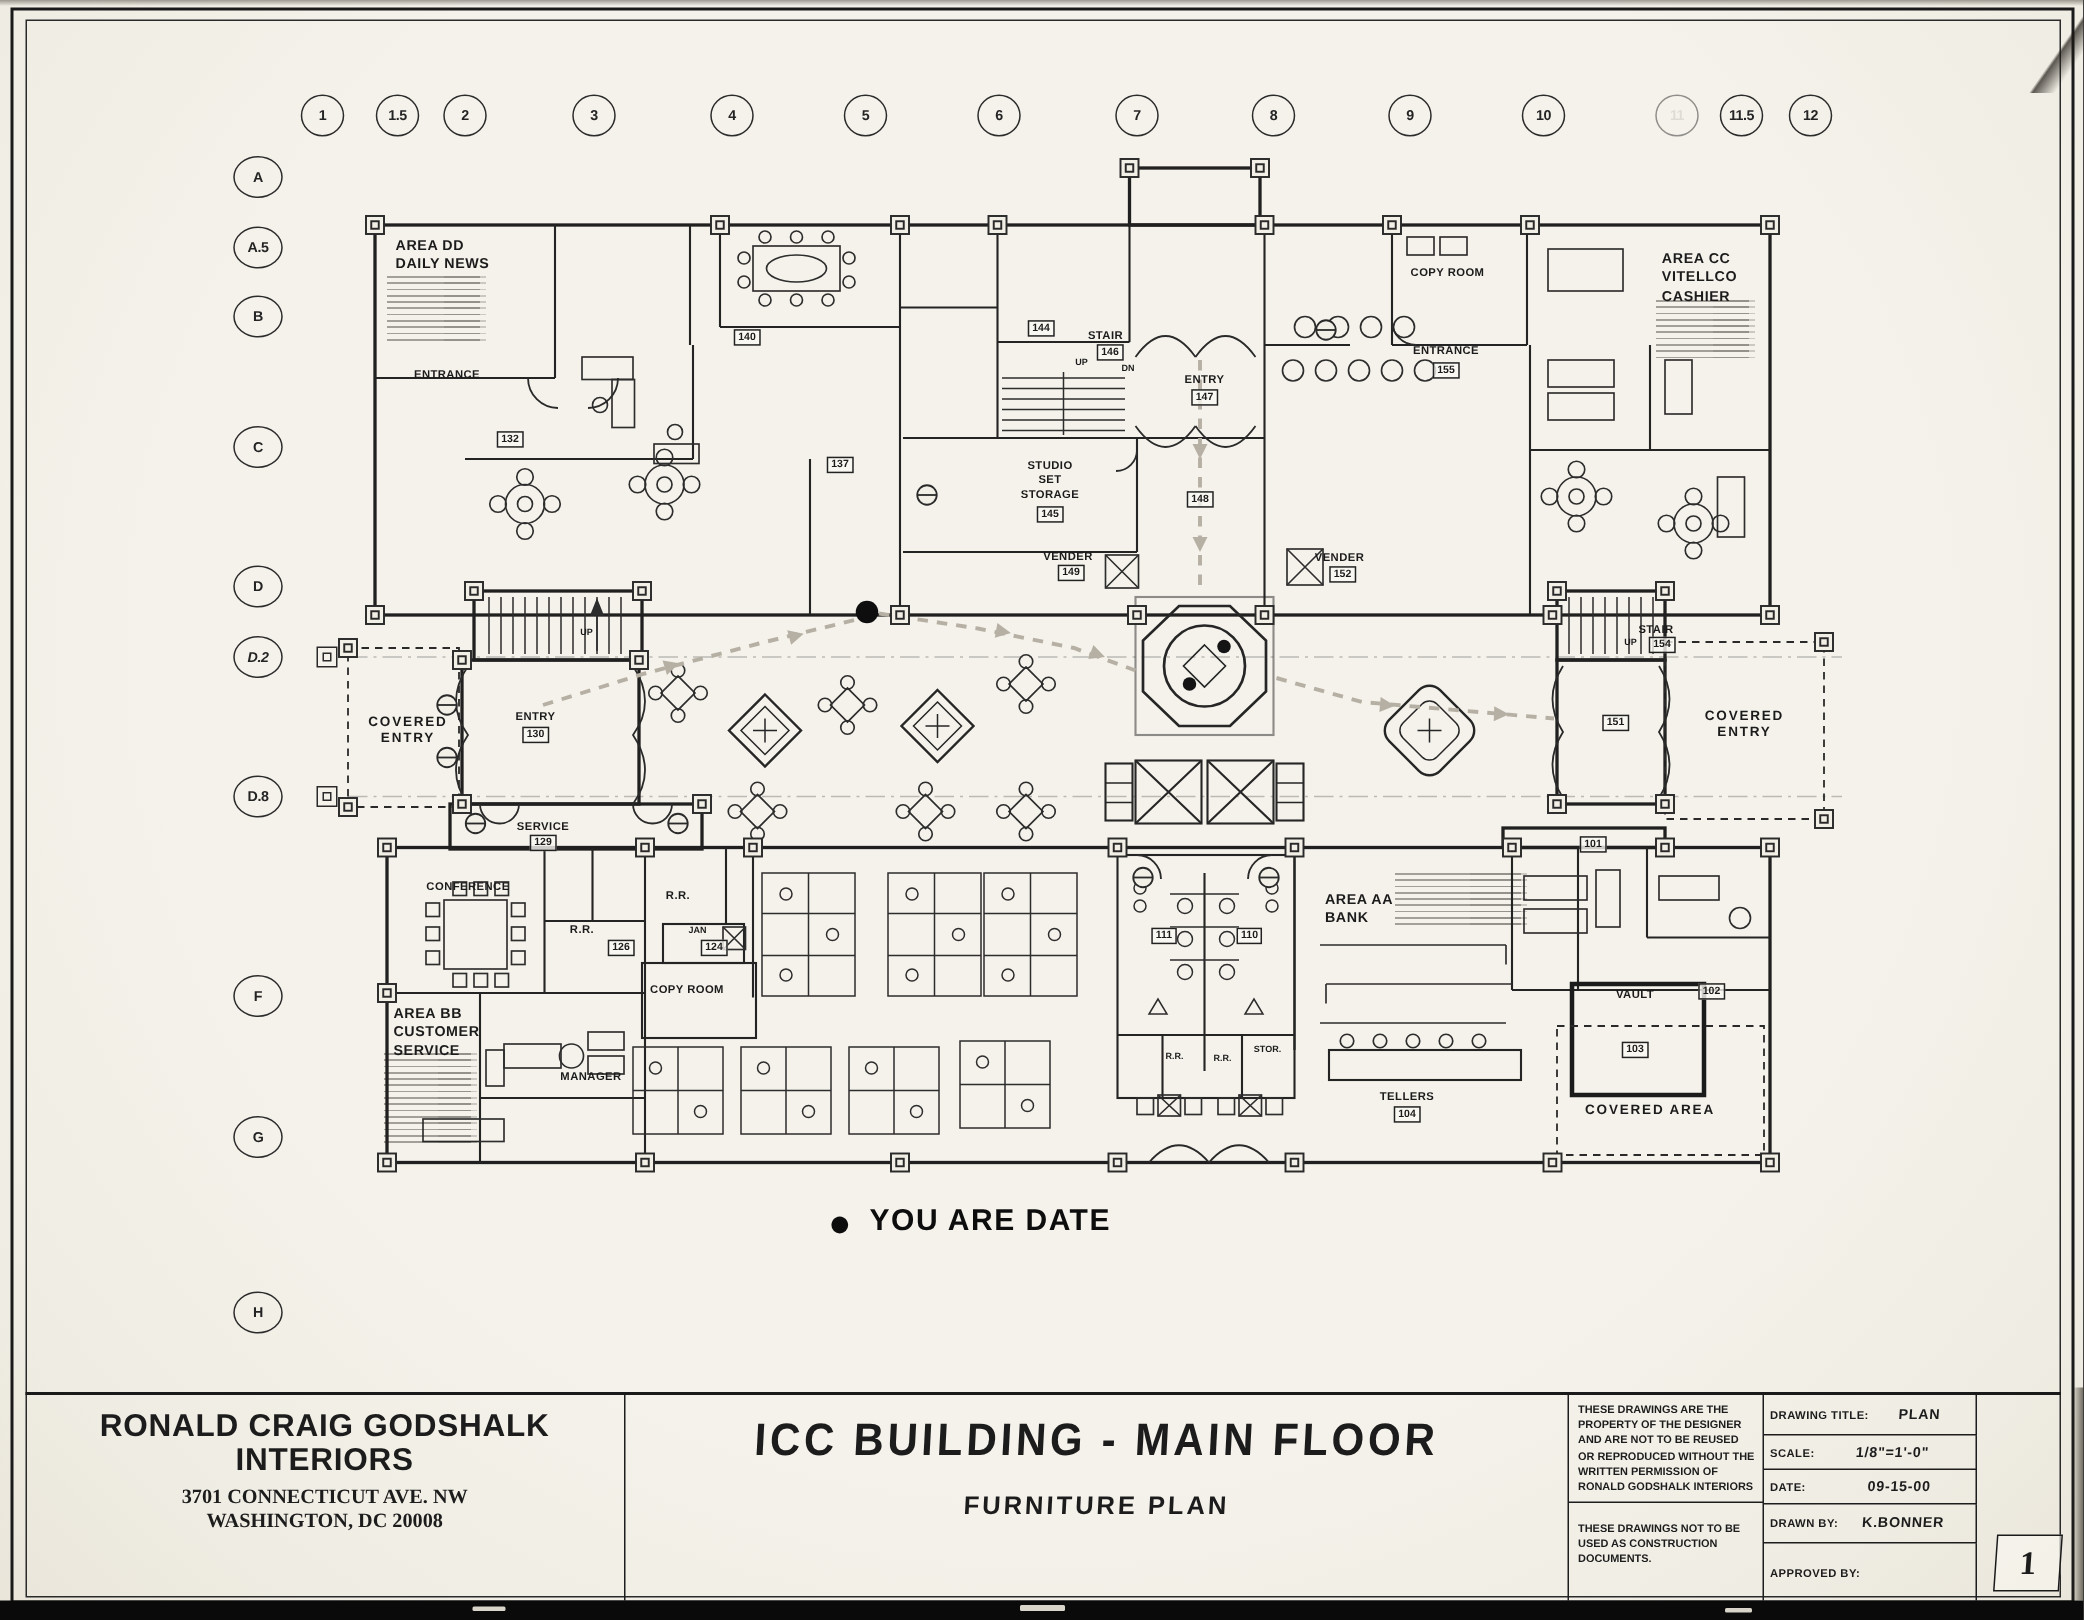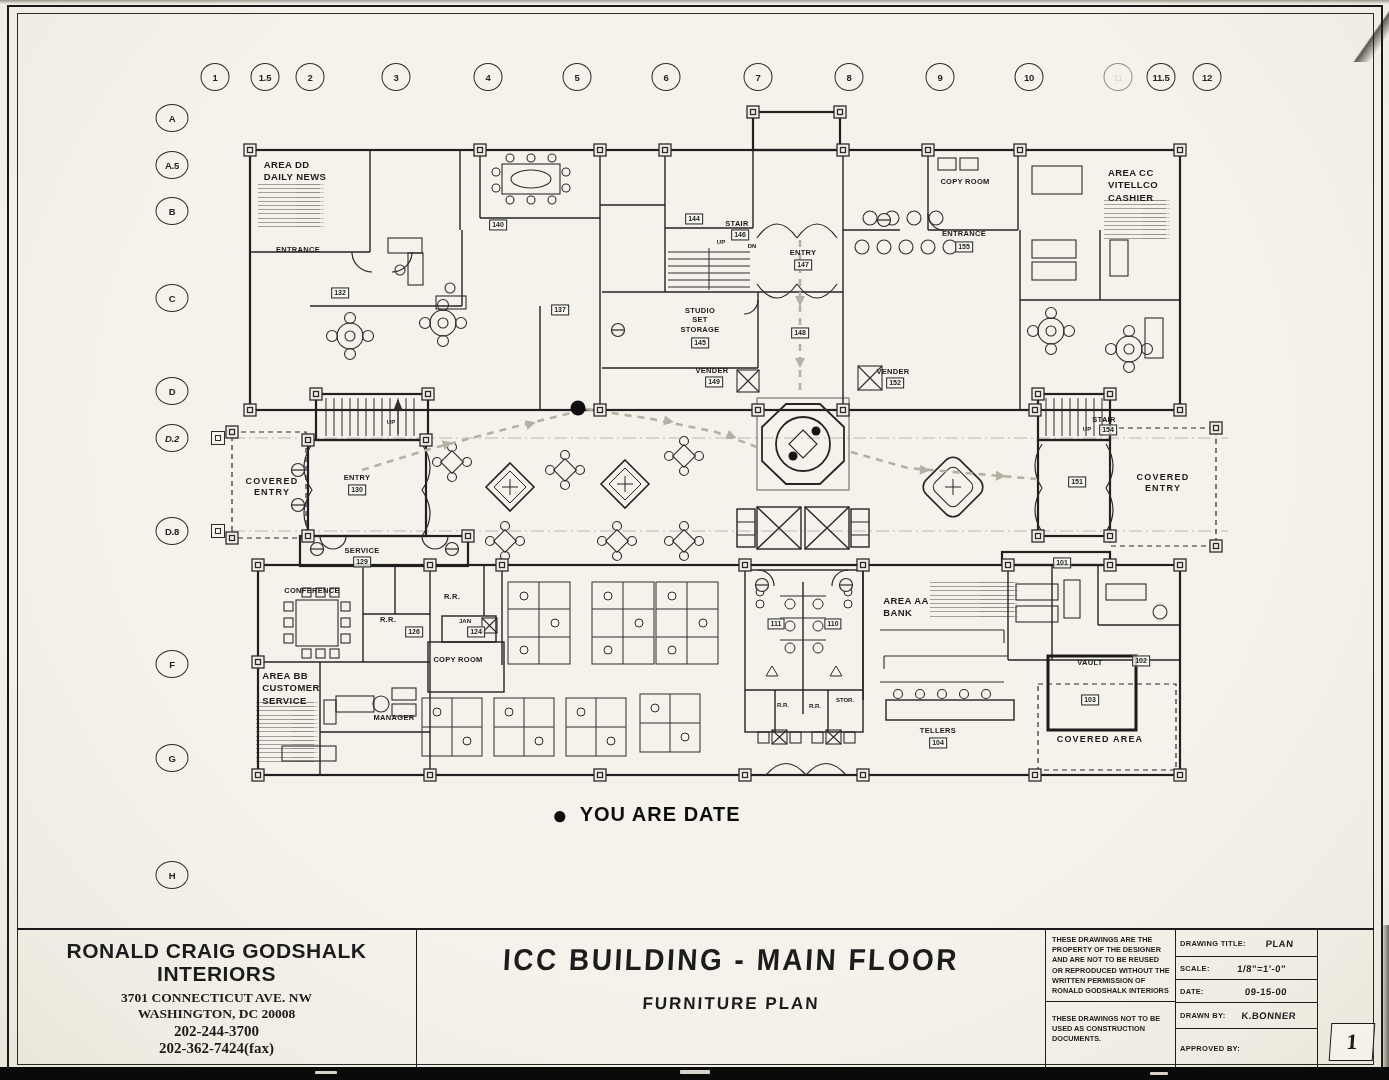--- a/index.html
+++ b/index.html
@@ -535,24 +535,20 @@
   <div class="tb">
     <div class="tb-cell tb-left">
       <div class="firm-name">
         <span class="blk">RONALD CRAIG GODSHALK</span>
         <span class="blk">INTERIORS</span>
       </div>
       <div class="firm-addr">
         <span class="blk">3701 CONNECTICUT AVE. NW</span>
         <span class="blk">WASHINGTON, DC  20008</span>
       </div>
-      <div class="firm-phone">
-        <span class="blk">202-244-3700</span>
-        <span class="blk">202-362-7424(fax)</span>
-      </div>
     </div>
     <div class="tb-cell tb-center">
       <div class="proj-title">ICC BUILDING - MAIN FLOOR</div>
       <div class="proj-sub">FURNITURE PLAN</div>
     </div>
     <div class="tb-note tb-note1">These drawings are the property of the designer and are not to be reused or reproduced without the written permission of Ronald Godshalk Interiors</div>
     <div class="tb-note tb-note2">These drawings not to be used as construction documents.</div>
     <div class="tb-field f1">
       <span class="fl">DRAWING TITLE:</span>
       <span class="fv">PLAN</span>

